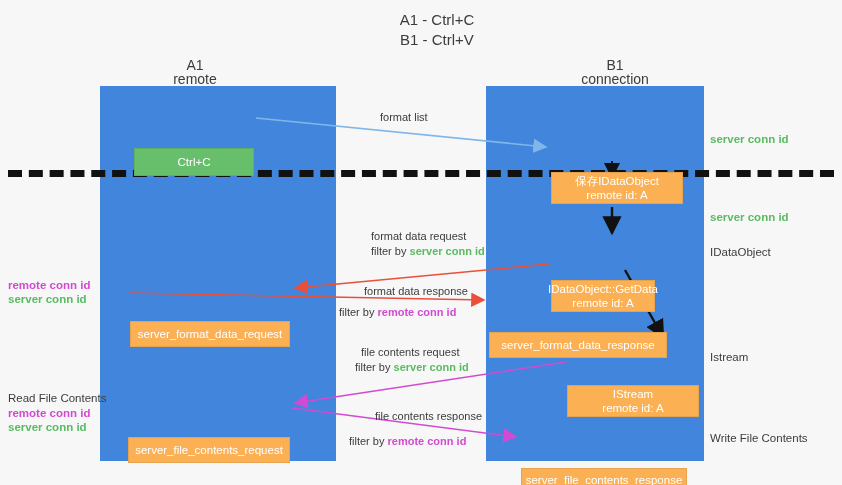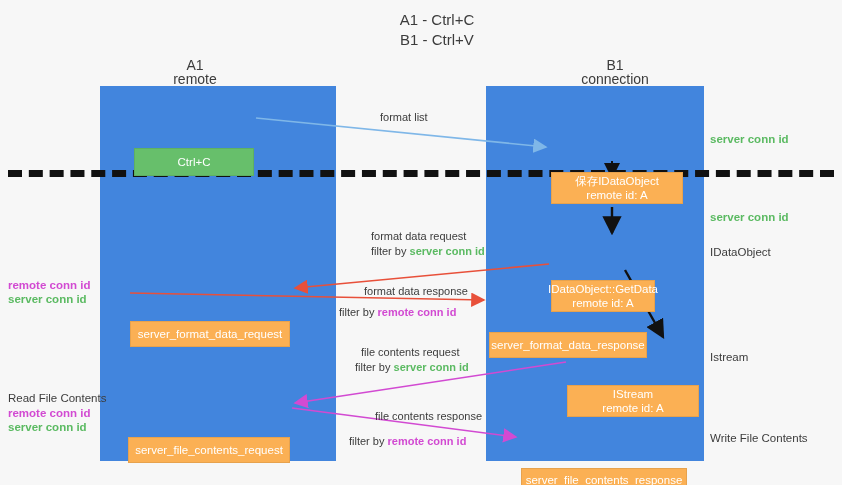--- a/index.html
+++ b/index.html
@@ -53,21 +53,21 @@
   }
   .node .l2{font-size:11.5px;}
   .green{background:#67bf6b;}
   .orange{background:#fbb054;}
 
   #n-ctrlc{left:134px;top:104px;width:120px;height:28px;}
   #n-save{left:551px;top:128px;width:132px;height:32px;}
   #n-ctrlv{left:553px;top:180px;width:118px;height:26px;}
   #n-getdata{left:551px;top:236px;width:104px;height:32px;}
   #n-sfdreq{left:130px;top:277px;width:160px;height:26px;}
-  #n-sfdres{left:489px;top:288px;width:158px;height:26px;}
+  #n-sfdres{left:489px;top:288px;width:178px;height:26px;}
   #n-istream{left:567px;top:341px;width:132px;height:32px;}
   #n-sfcreq{left:128px;top:393px;width:162px;height:26px;}
   #n-sfcres{left:521px;top:424px;width:166px;height:23px;}
 
   
   .side{font-size:11.5px;line-height:14px;}
   .green-t{color:#5bba62;font-weight:bold;}
   .magenta-t{color:#d24ad2;font-weight:bold;}
   #s-conn1{left:710px;top:132px;}
   #s-conn2{left:710px;top:210px;}

